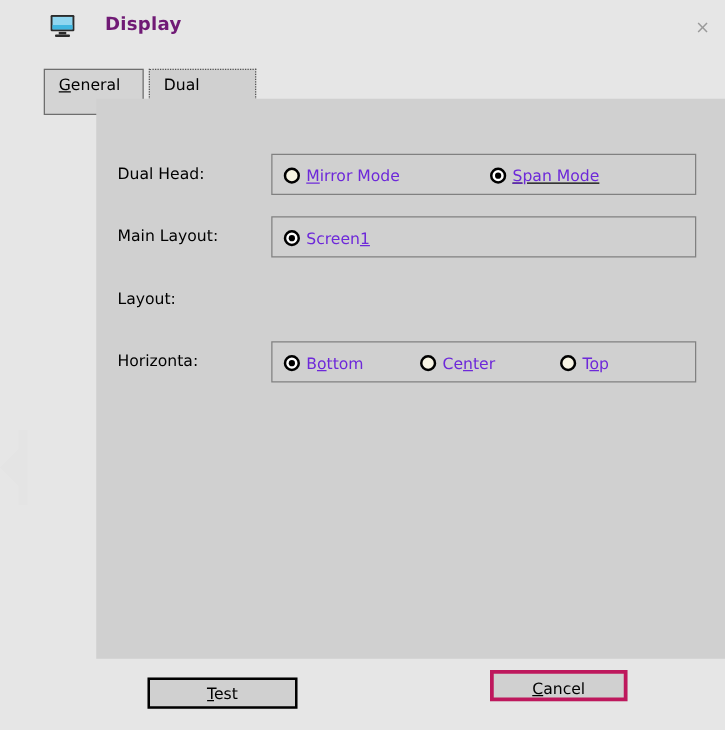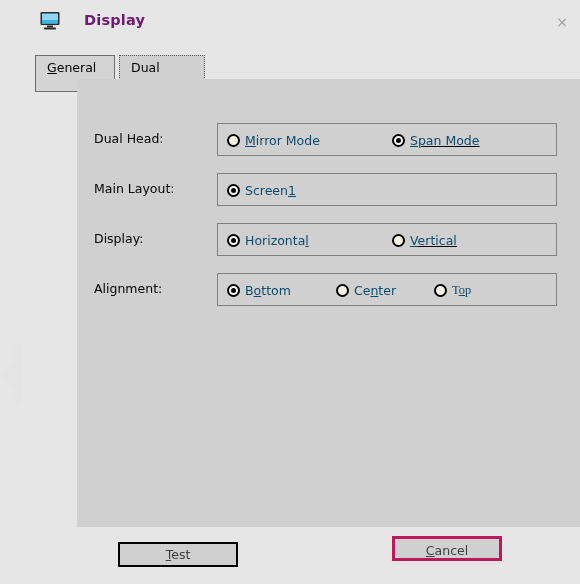--- a/index.html
+++ b/index.html
@@ -170,48 +170,48 @@
     content: "";
     position: absolute;
     left: 50%; top: 50%;
     width: 5px; height: 5px;
     margin-left: -2.5px; margin-top: -2.5px;
     border-radius: 50%;
     background: #000;
   }
   .radio-label {
     font-size: 12.5px;
-    color: #0c4a6e;
+    color: #6d28d9;
   }
   .radio-label u { text-decoration: underline; }
 
   
   #row-dualhead  { top: 44px; }
   #row-mainscreen{ top: 94px; }
   #row-layout    { top: 144px; }
   #row-alignment { top: 194px; }
 
   
   .c2a { left: 9px; }
   .c2b { left: 174px; text-decoration: underline; }
   .c3a { left: 9px; justify-content: center; }
   .c3b { left: 118px; }
-  .c3c { left: 216px; font-family: Liberation Serif, serif; }
+  .c3c { left: 230px; }
 
   
   .btn {
     position: absolute;
     height: 25px;
     line-height: 23px;
     text-align: center;
     font-size: 12.5px;
     box-sizing: border-box;
     cursor: pointer;
     background: #d0d0d0;
-    color: #404040;
+    color: #000000;
     user-select: none;
   }
   #btn-test {
     left: 96px; top: 542px;
     width: 120px;
     border: 2px solid #000;
     line-height: 21px;
   }
   #btn-cancel {
     left: 370px; top: 536px;
@@ -272,35 +272,25 @@
       <span class="row-label">Main Layout:</span>
       <div class="radio-group">
         <div class="radio-item c2a">
           <span class="radio-mark on"></span>
           <span class="radio-label">Screen<u>1</u></span>
         </div>
       </div>
     </div>
 
     <div class="row" id="row-layout">
-      <span class="row-label">Display:</span>
-      <div class="radio-group">
-        <div class="radio-item c2a">
-          <span class="radio-mark on"></span>
-          <span class="radio-label">Horizonta<u>l</u></span>
-        </div>
-        <div class="radio-item c2b">
-          <span class="radio-mark"></span>
-          <span class="radio-label"><u>V</u>ertical</span>
-        </div>
-      </div>
+      <span class="row-label">Layout:</span>
     </div>
 
     <div class="row" id="row-alignment">
-      <span class="row-label">Alignment:</span>
+      <span class="row-label">Horizonta:</span>
       <div class="radio-group">
         <div class="radio-item c3a">
           <span class="radio-mark on"></span>
           <span class="radio-label">B<u>o</u>ttom</span>
         </div>
         <div class="radio-item c3b">
           <span class="radio-mark"></span>
           <span class="radio-label">Ce<u>n</u>ter</span>
         </div>
         <div class="radio-item c3c">

